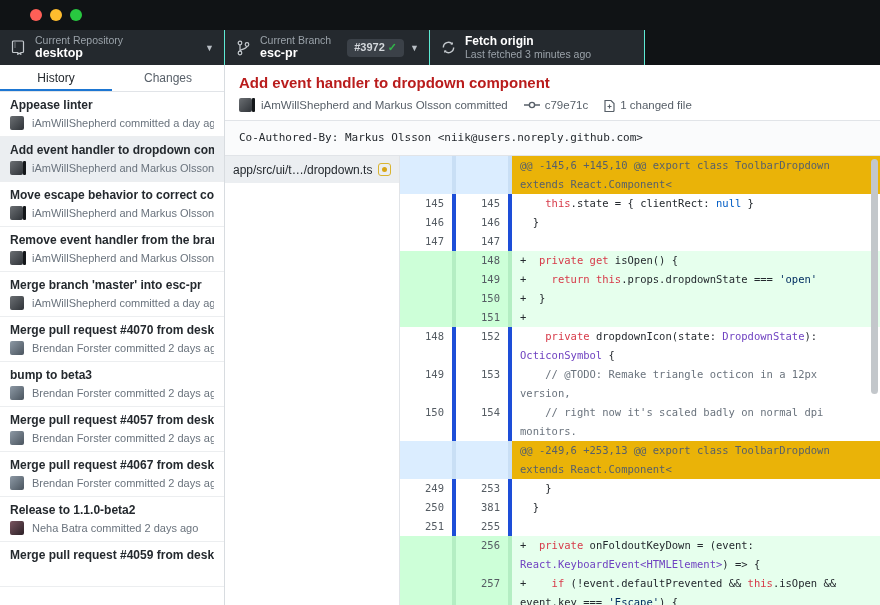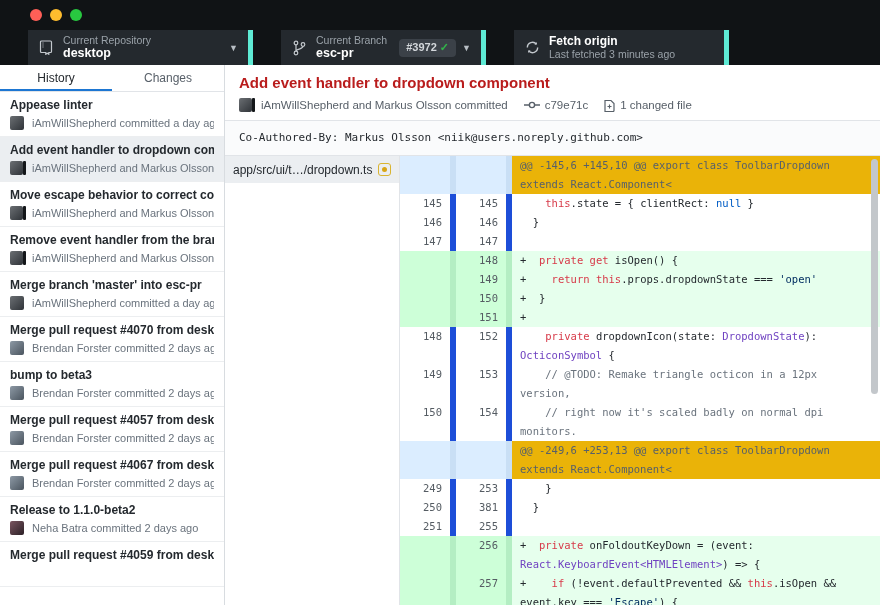--- a/index.html
+++ b/index.html
@@ -10,21 +10,21 @@
   
   .titlebar { height:30px; background:#101315; display:flex; align-items:center; padding-left:30px; }
   .lights { display:flex; gap:8px; }
   .light { width:12px; height:12px; border-radius:50%; }
   .light.red { background:#ff5f57; }
   .light.yellow { background:#febc2e; }
   .light.green { background:#28c840; }
 
   .toolbar { height:35px; background:#101315; display:flex; }
   .tb-section { background:#24292e; display:flex; align-items:center; padding:0 10px;
-                border-right:5px solid #5eead4; cursor:default;margin-left:28px; }
+                border-right:1px solid #5eead4; cursor:default; }
   .tb-section.repo { width:225px; }
   .tb-section.branch { width:205px; }
   .tb-section.fetch { width:215px; }
   .tb-icon { width:16px; height:16px; margin-right:9px; flex:none; display:flex; align-items:center; justify-content:center; }
   .tb-text { flex:1; min-width:0; line-height:1.15; }
   .tb-label { font-size:10.5px; color:#9aa2a9; display:block; }
   .tb-value { font-size:12.5px; font-weight:bold; color:#ffffff; display:block; }
   .tb-chevron { color:#b8bec4; font-size:9px; margin-left:6px; flex:none; }
   .branch-badge { background:#3b4148; border-radius:4px; padding:2px 7px 3px; font-size:11px;
                   font-weight:bold; color:#d3d7db; margin-left:6px; flex:none; white-space:nowrap; }
@@ -78,21 +78,21 @@
   .file-row { height:27px; background:#ebeef1; display:flex; align-items:center; padding:0 8px; cursor:pointer; }
   .file-path { flex:1; font-size:12px; color:#24292e; white-space:nowrap; overflow:hidden; }
   .status-badge { width:13px; height:13px; border:1px solid #d9b430; border-radius:3px; flex:none;
                   display:flex; align-items:center; justify-content:center; margin-left:6px; }
   .status-badge .dot { width:5px; height:5px; border-radius:50%; background:#d9a514; }
 
   .diffpanel { position:relative; flex:1; overflow:hidden; background:#fff;
                font-family:"DejaVu Sans Mono", monospace; font-size:10.5px; }
   .diff-row { display:flex; min-height:19px; line-height:19px; }
   .diff-row .gut { width:56px; flex:none; text-align:right; padding-right:8px; color:#555c63;
-                   border-right:6px solid #1d4ed8; }
+                   border-right:4px solid #1d4ed8; }
   .diff-row .code { flex:1; min-width:0; padding-left:8px; padding-right:10px; white-space:pre-wrap;
                     overflow-wrap:break-word; color:#24292e; }
   .diff-row.hunk .gut { background:#dbedff; border-right-color:#c9dff5; }
   .diff-row.hunk .code { background:#eab308; color:#57606a; }
   .diff-row.add .gut { background:#cdffd8; border-right-color:#b4eec3; }
   .diff-row.add .code { background:#e6ffed; }
   .sg-p { color:#24292e; }
   .sg-k { color:#d73a49; }
   .sg-t { color:#6f42c1; }
   .sg-s { color:#032f62; }

